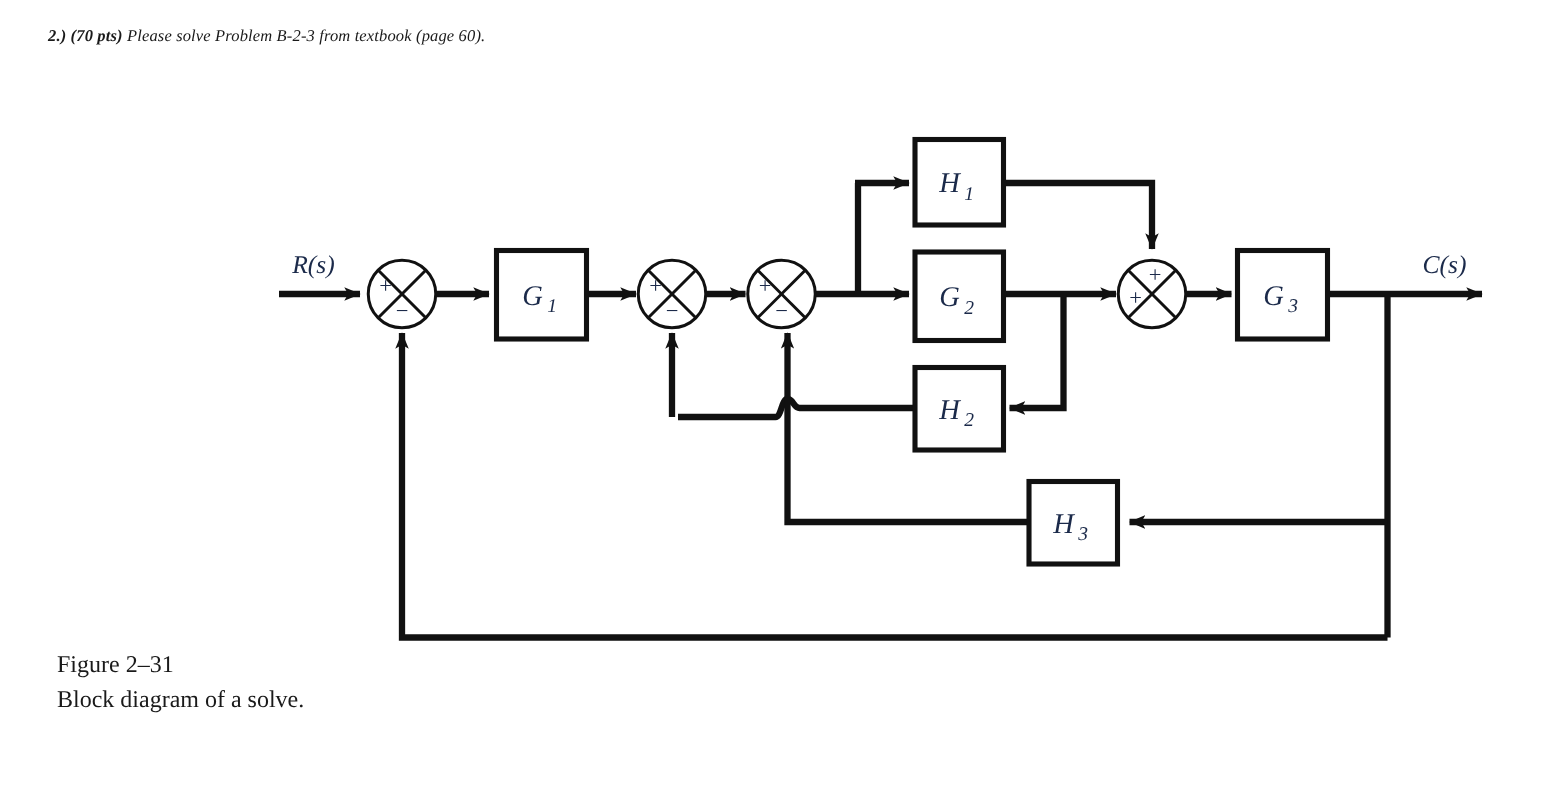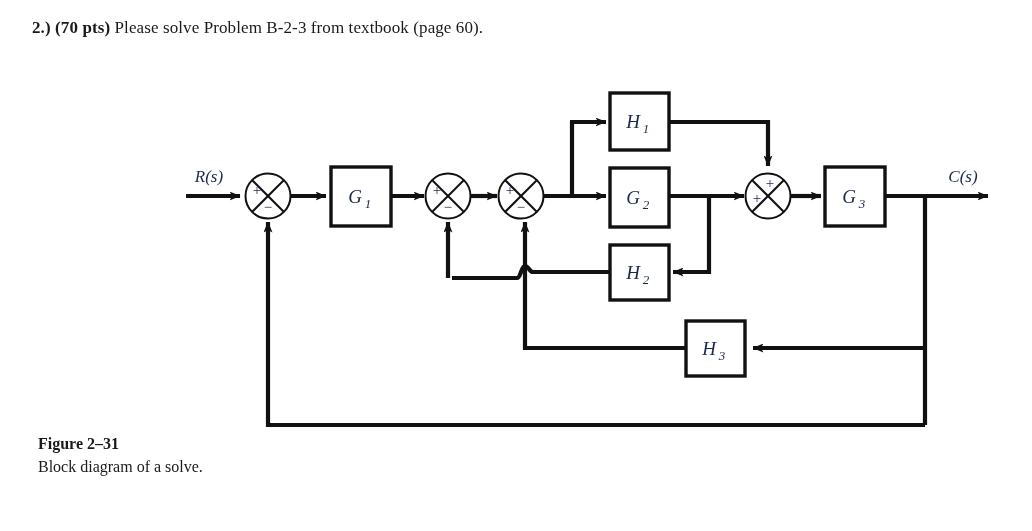--- a/index.html
+++ b/index.html
@@ -3,29 +3,29 @@
 <meta charset="utf-8">
 <style>
   html,body{margin:0;padding:0;}
   body{
     width:1032px;height:531px;background:#ffffff;
     font-family:"Liberation Serif", serif;
     color:#1a1a1a;overflow:hidden;position:relative;
   }
   #prompt-line{
     position:absolute;left:32px;top:18px;
-    font-size:17px;letter-spacing:0.1px;white-space:nowrap;
+    font-size:11px;letter-spacing:0.1px;white-space:nowrap;font-style:italic;
   }
   #prompt-line .bold{font-weight:bold;}
   #figure-area{position:absolute;left:0;top:0;width:1032px;height:531px;}
   #caption{
     position:absolute;left:38px;top:432px;
     font-size:16px;line-height:1.45;
   }
-  #caption .cap-title{font-weight:bold;}
+  #caption .cap-title{font-weight:normal;}
   svg{display:block;}
   .blk-label{font-family:"Liberation Serif",serif;font-style:italic;font-size:19px;fill:#1b2a4a;}
   .sub{font-size:13px;}
   .sig-label{font-family:"Liberation Serif",serif;font-style:italic;font-size:17px;fill:#1b2a4a;}
   .sign{font-family:"Liberation Serif",serif;font-size:15px;fill:#1b2a4a;}
 </style>
 </head>
 <body>
 
 <div id="prompt-line">

